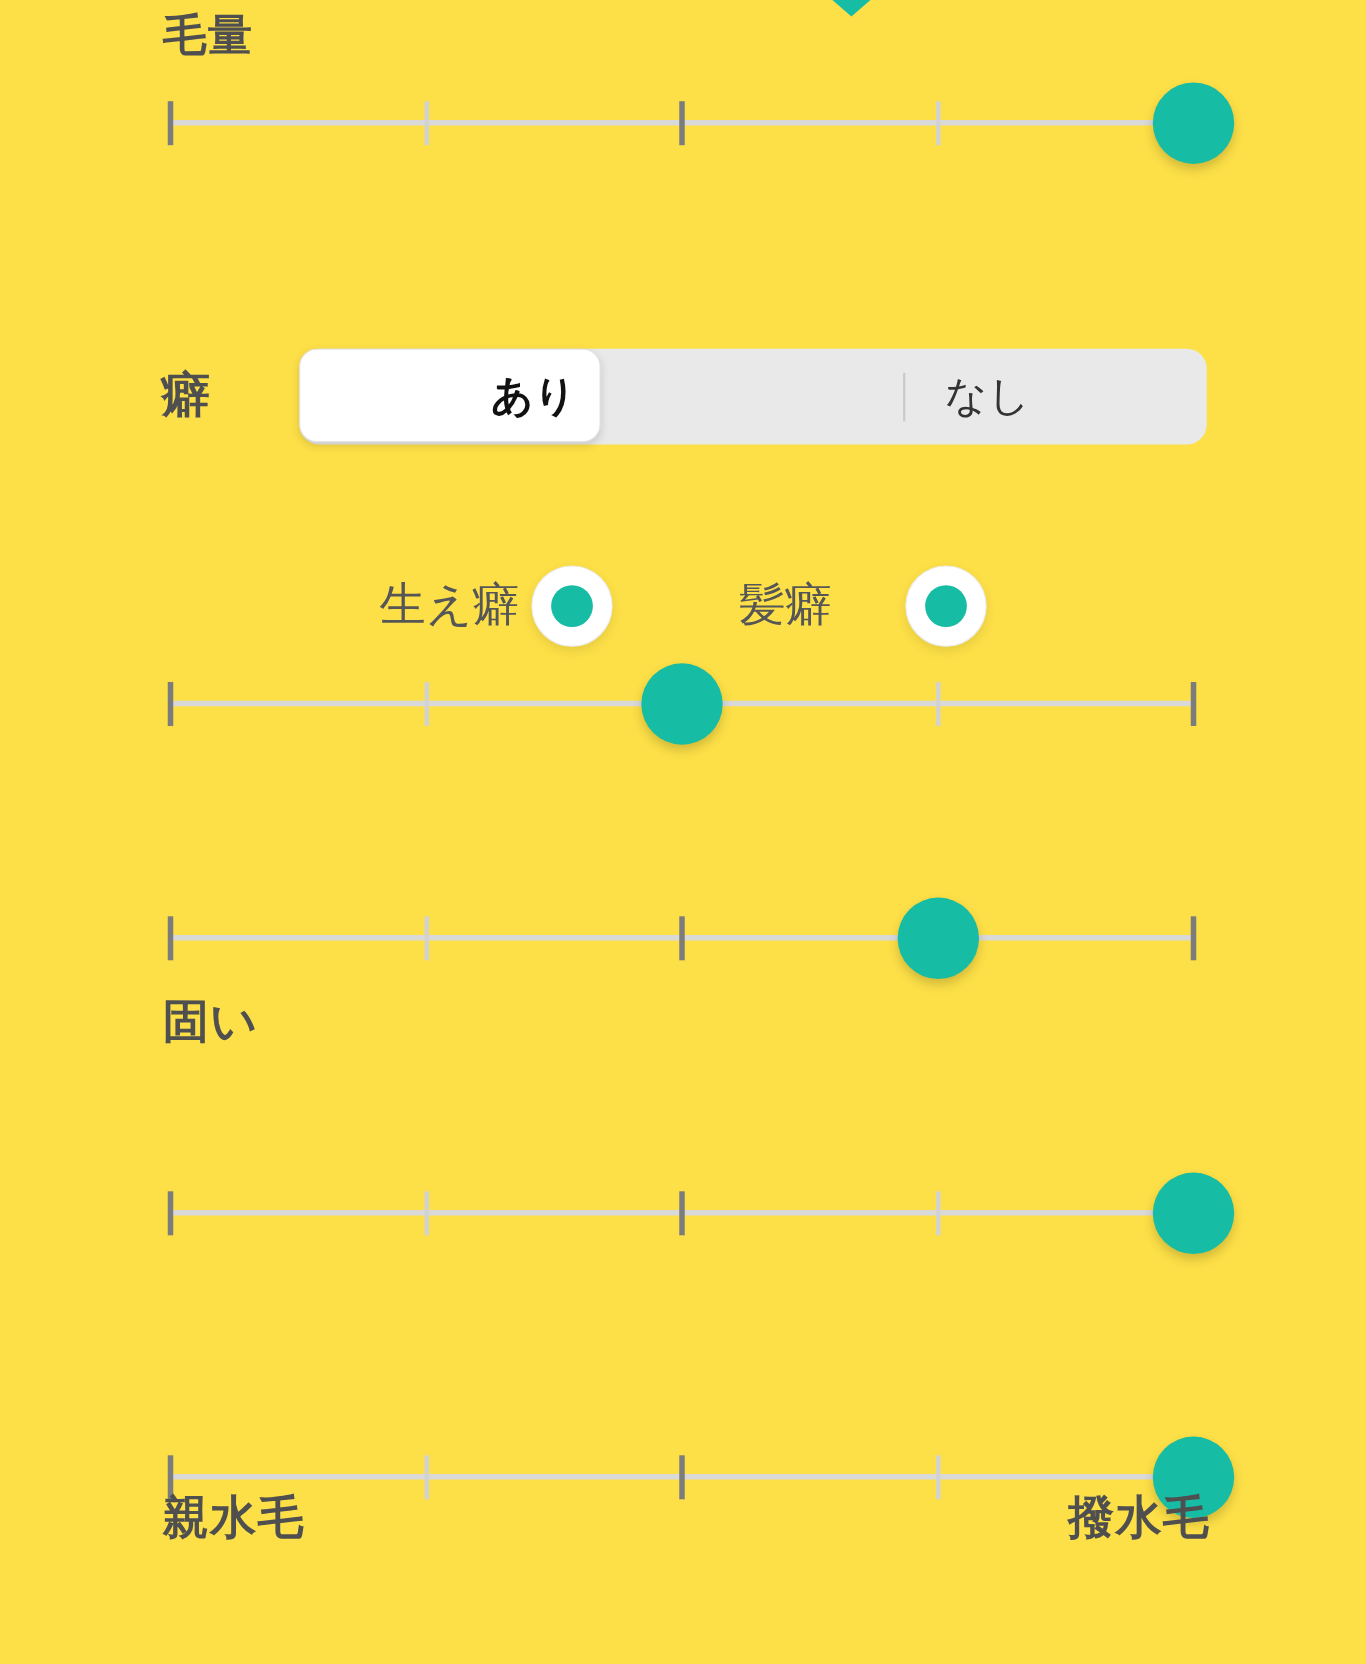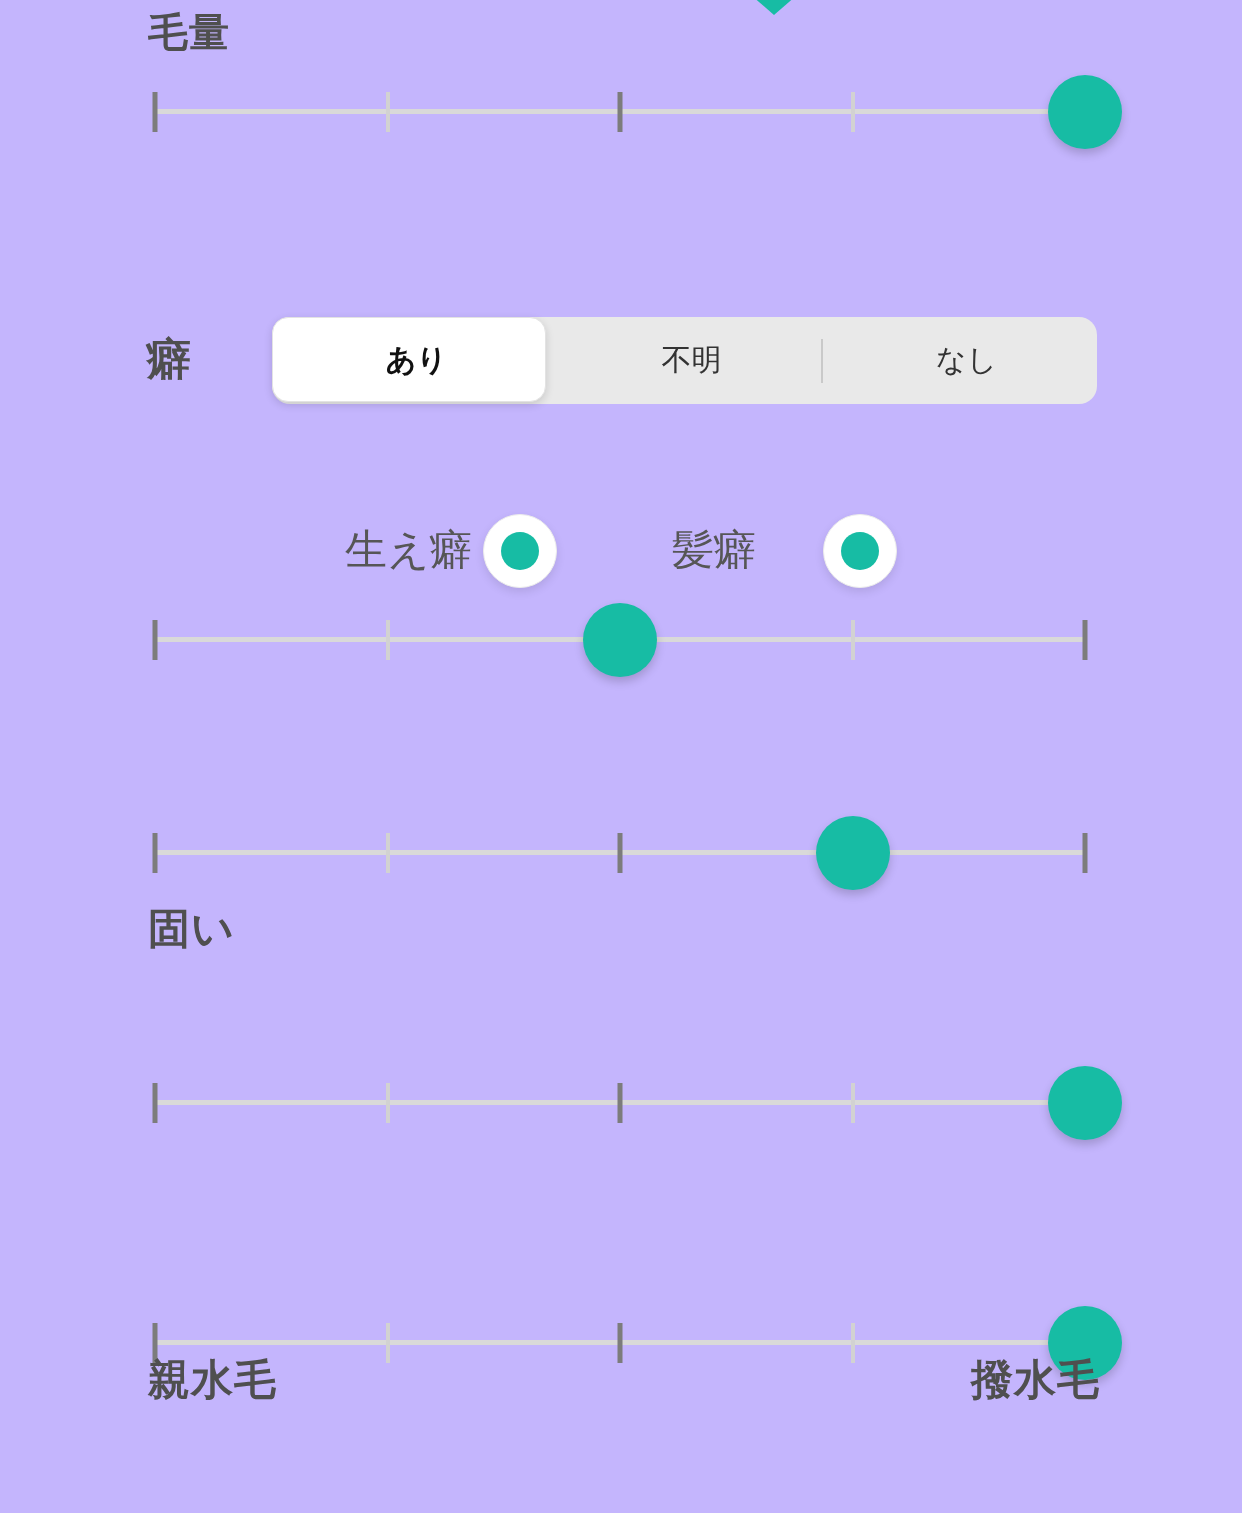--- a/index.html
+++ b/index.html
@@ -1,18 +1,18 @@
 <!DOCTYPE html>
 <html style="--accent: #17bca4; --label-text: #4f4f4f; --track: #d9d9d9; --tick-major: #7c7c7c; --tick-minor: #d2d2d2; --segmented-bg: #e9e9e9; --segment-selected-bg: #ffffff; --segment-text: #333333; --segment-selected-text: #111111;"><head>
 <meta charset="utf-8">
 <style>
   html,body { margin:0; padding:0; background:#ffffff; }
   .canvas {
     position:relative; width:1242px; height:1513px;
-    background:#c4b5fd; overflow:hidden;
+    background:#fde047; overflow:hidden;
     font-family:"Liberation Sans", sans-serif;
     color:#4f4f4f;
   }
   
   .chevron {
     position:absolute; left:744px; top:-11px;
     width:0; height:0;
     border-left:30px solid transparent;
     border-right:30px solid transparent;
     border-top:26px solid var(--accent,#17bca4);
@@ -58,21 +58,21 @@
   }
   .seg-pill {
     position:absolute; left:0; top:0; width:274px; height:85px;
     background:var(--segment-selected-bg,#ffffff);
     border:1px solid #e3e3e3; border-radius:16px; box-sizing:border-box;
     box-shadow:0 3px 8px rgba(0,0,0,0.14);
   }
   .seg-opt {
     position:relative; flex:1 1 0; display:flex;
     align-items:center; justify-content:center;
-    font-size:30px; color:var(--segment-text,#333333); z-index:1;
+    font-size:38px; color:var(--segment-text,#333333); z-index:1;
     cursor:pointer;
     padding-left:14px;
   }
   .seg-opt.sel { font-weight:700; color:var(--segment-selected-text,#111111); }
   .seg-divider {
     position:absolute; left:549px; top:22px; width:2px; height:44px;
     background:#c9c9c9; z-index:0;
   }
   
   .toggle-label {
@@ -106,21 +106,20 @@
     <div class="tick major" style="left:50%"></div>
     <div class="tick minor" style="left:75%"></div>
     <div class="tick major" style="left:100%"></div>
     <div class="knob" style="left: 100%;"></div>
   </div>
 
   <div class="seg-label">癖</div>
   <div class="segmented">
     <div class="seg-pill"></div>
     <div class="seg-opt sel">あり</div>
-    <div class="seg-opt">不明</div>
     <div class="seg-divider"></div>
     <div class="seg-opt">なし</div>
   </div>
 
   <span class="toggle-label" style="left:345px">生え癖</span>
   <div class="toggle" style="left:483px">
     <div class="dot"></div>
   </div>
   <span class="toggle-label" style="left:672px">髪癖</span>
   <div class="toggle" style="left:823px">

